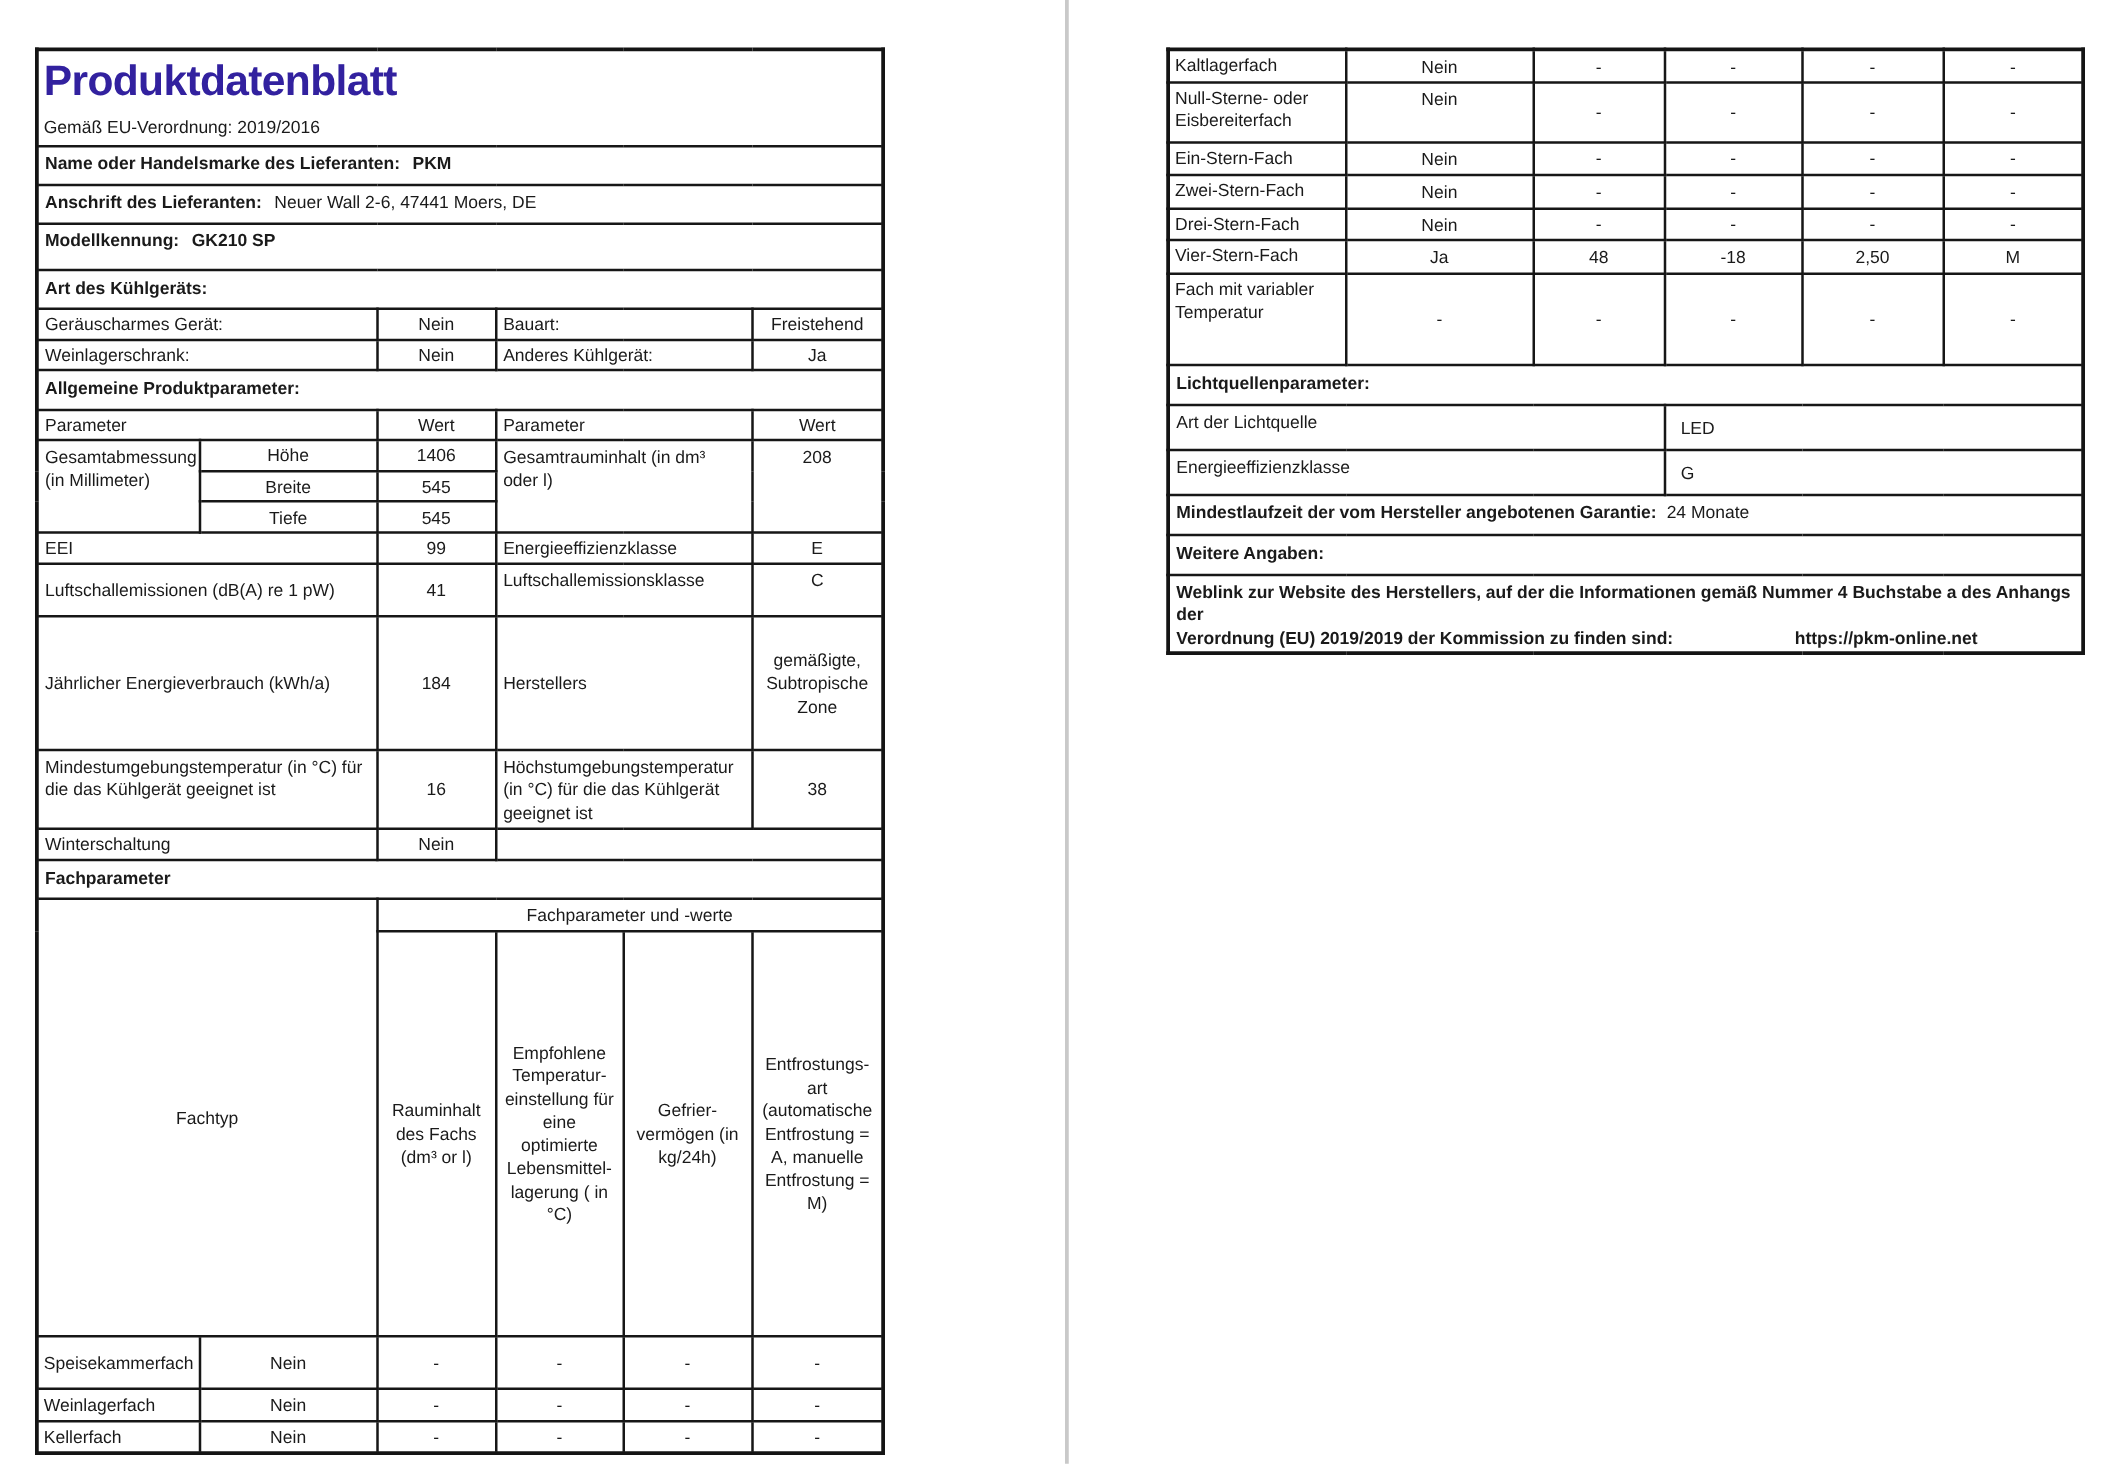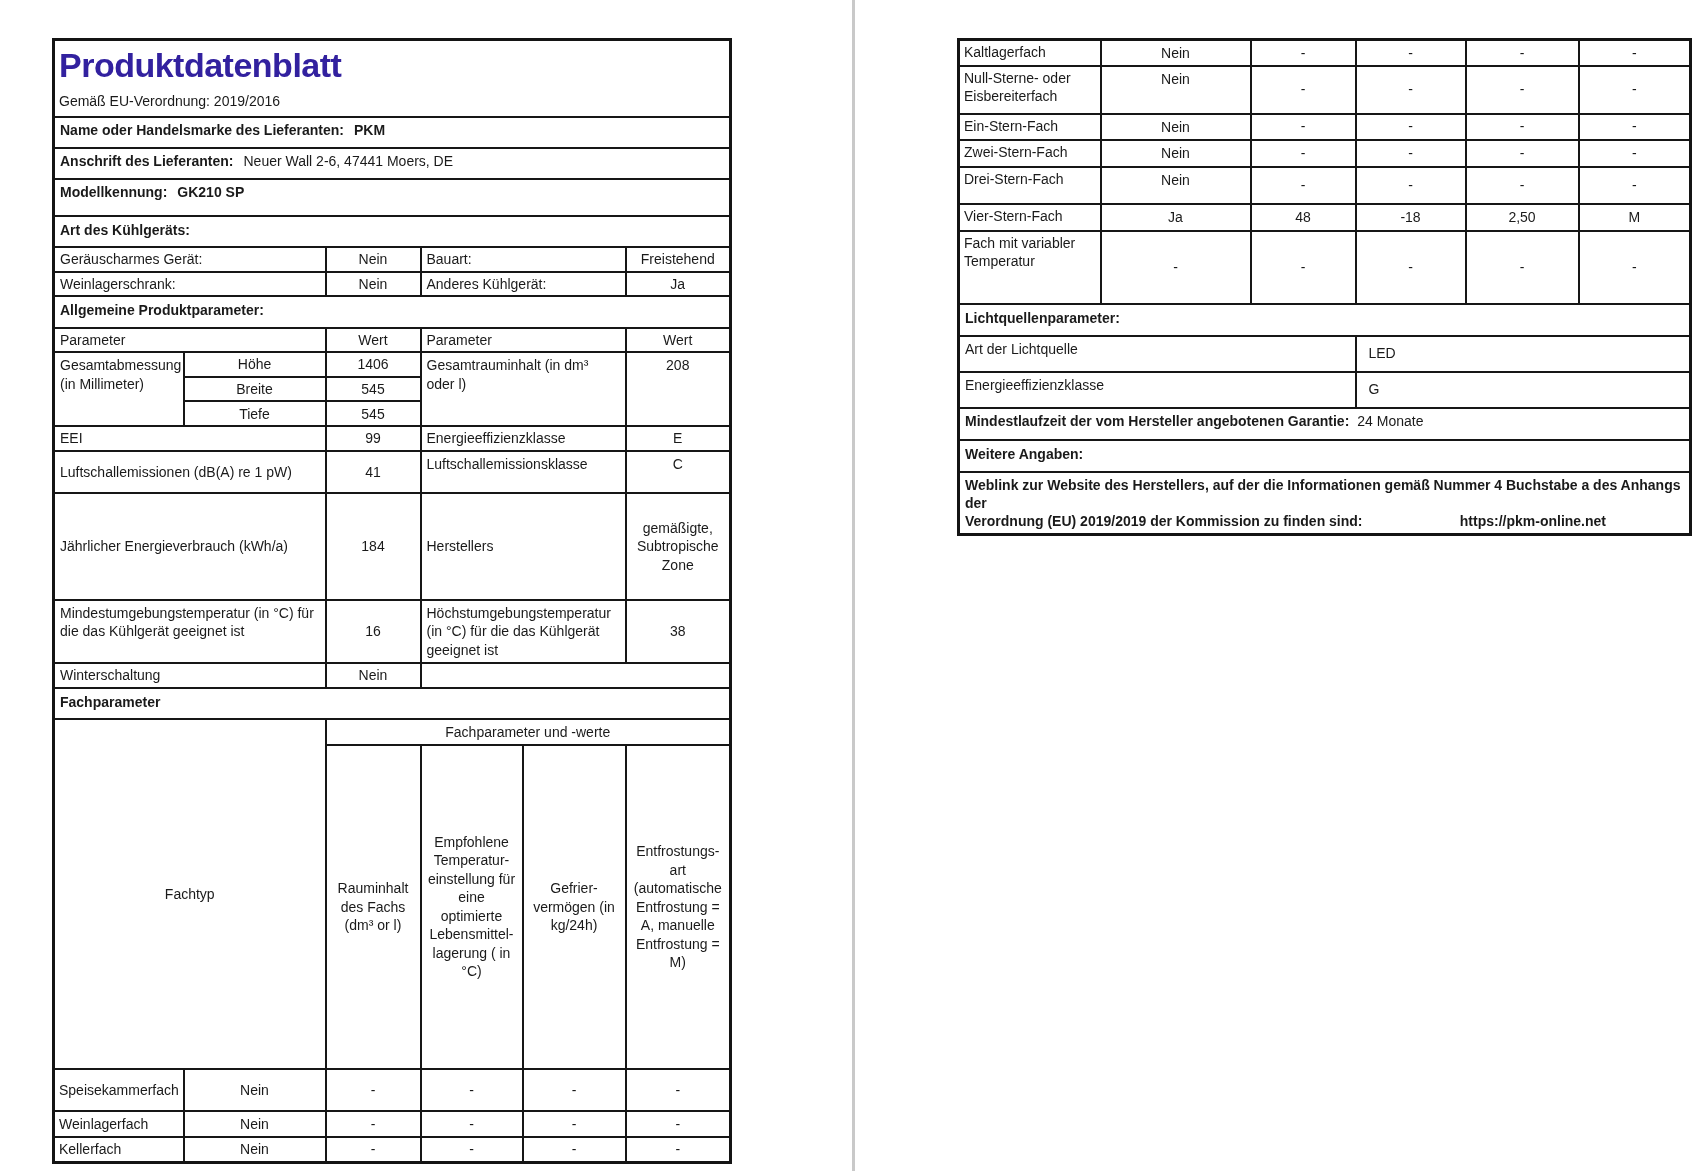--- a/index.html
+++ b/index.html
@@ -15,21 +15,20 @@
   .page-divider{
     position:absolute;left:852px;top:0;width:3px;height:1171px;
     background:#c9c9c9;
   }
   table{
     border-collapse:collapse;
     table-layout:fixed;
     position:absolute;
     font-size:14px;
     line-height:1.32;
-    margin-left:24px;
   }
   #left-table{left:28px;top:38px;width:677px;}
   #right-table{left:933px;top:38px;width:732px;}
   table{border:3px solid #141414;}
   td{
     border:2px solid #161616;
     padding:2px 5px;
     vertical-align:middle;
     overflow:hidden;
   }
@@ -254,21 +253,21 @@
 
     <tr style="height:27px">
       <td class="vt nopad">Zwei-Stern-Fach</td>
       <td class="ctr vt">Nein</td>
       <td class="ctr">-</td>
       <td class="ctr">-</td>
       <td class="ctr">-</td>
       <td class="ctr">-</td>
     </tr>
 
-    <tr style="height:37px">
+    <tr style="height:25px">
       <td class="vt nopad">Drei-Stern-Fach</td>
       <td class="ctr vt">Nein</td>
       <td class="ctr">-</td>
       <td class="ctr">-</td>
       <td class="ctr">-</td>
       <td class="ctr">-</td>
     </tr>
 
     <tr style="height:27px">
       <td class="vt nopad">Vier-Stern-Fach</td>

